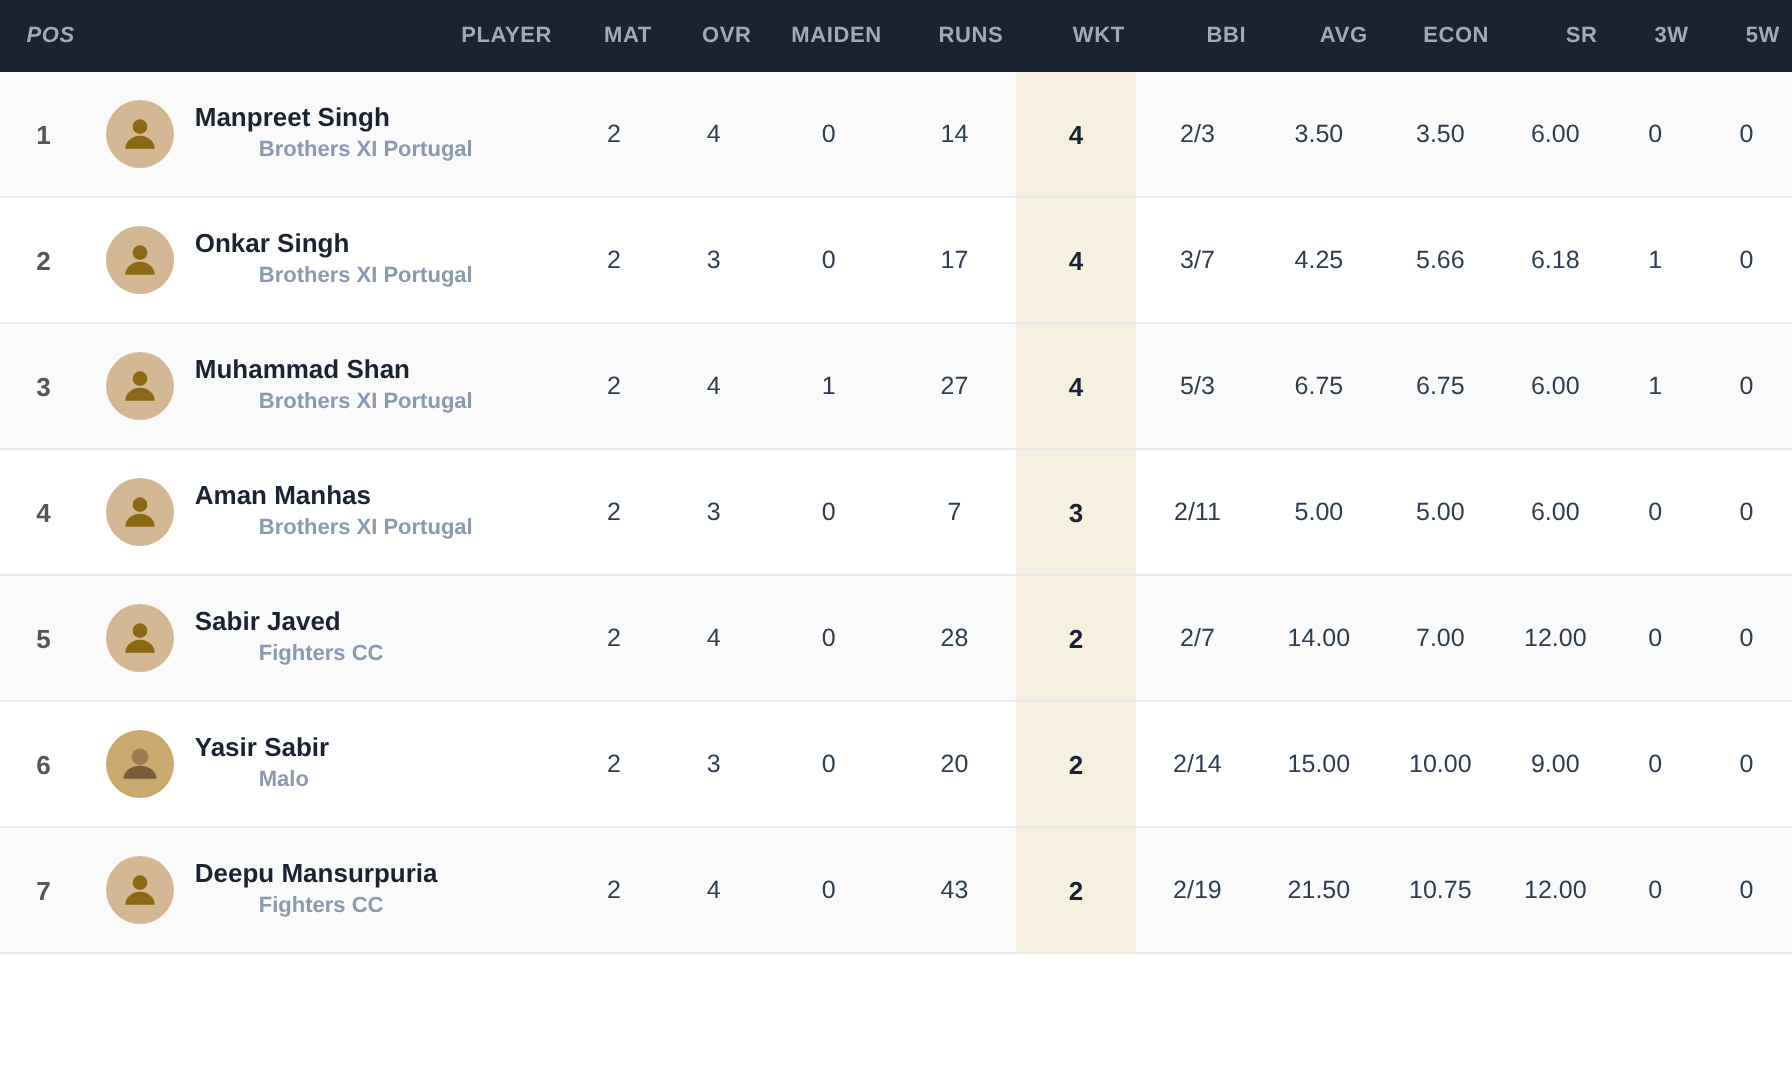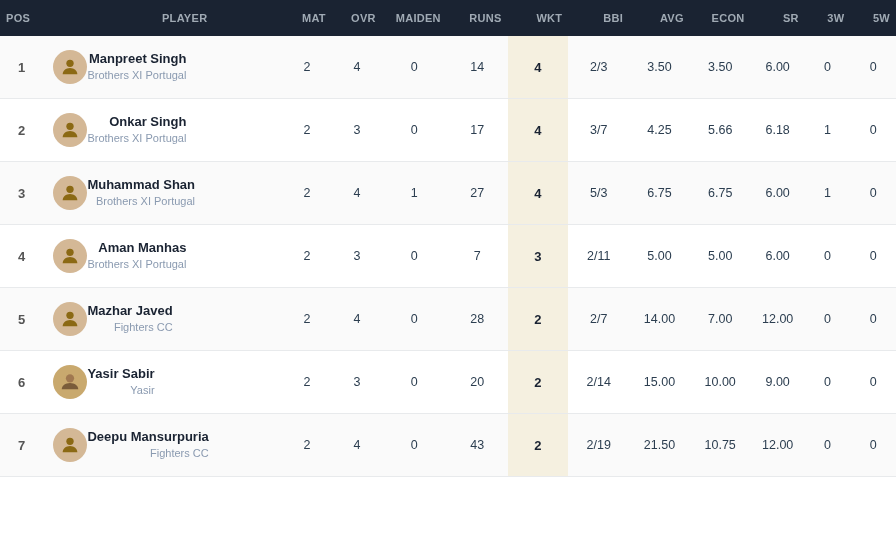--- a/index.html
+++ b/index.html
@@ -24,26 +24,27 @@
     thead th {
       color: #a0aab4;
       font-size: 11px;
       font-weight: 600;
       text-transform: uppercase;
       padding: 12px 6px;
       text-align: right;
       letter-spacing: 0.3px;
     }
     thead th.player-col {
-      text-align: center;
+      text-align: right;
       padding-left: 50px;
     }
     thead th.pos-col {
-      text-align: left;
+      text-align: right;
       width: 40px;
+      font-style: italic;
     }
     tbody tr {
       border-bottom: 1px solid #e8eaec;
       background: #fff;
     }
     tbody tr:nth-child(odd) {
       background: #fafafa;
     }
     tbody td {
       padding: 14px 6px;
@@ -58,21 +59,21 @@
       font-weight: 600;
       width: 40px;
     }
     tbody td.player-cell {
       text-align: left;
       padding-left: 10px;
     }
     .player-cell-inner {
       display: flex;
       align-items: center;
-      text-align: right;
+      gap: 10px;
     }
     .avatar {
       width: 34px;
       height: 34px;
       border-radius: 50%;
       background: #c9a96e;
       display: flex;
       align-items: center;
       justify-content: center;
       overflow: hidden;
@@ -84,22 +85,23 @@
     }
     .player-name {
       font-size: 13px;
       font-weight: 600;
       color: #1a2332;
       line-height: 1.3;
     }
     .player-team {
       font-size: 11px;
       color: #8a9ab0;
-      font-weight: 400;
+      font-weight: 700;
       line-height: 1.3;
+      margin-left: 32px;
     }
     .wkt-col {
       background: #f5f0e0;
       font-weight: 700;
       font-size: 13px;
       color: #1a2332;
     }
   </style>
 </head>
 <body>
@@ -255,21 +257,21 @@
     <td class="pos-cell">5</td>
     <td class="player-cell">
       <div class="player-cell-inner">
         <div class="avatar" style="background:#d4b896">
           <svg viewBox="0 0 24 24" fill="#8B6914" xmlns="http://www.w3.org/2000/svg">
     <circle cx="12" cy="8" r="4" fill="#8B6914"></circle>
     <path d="M4 20c0-4 3.6-7 8-7s8 3 8 7" fill="#8B6914"></path>
   </svg>
         </div>
         <div>
-          <div class="player-name">Mazhar Javed</div>
+          <div class="player-name">Sabir Javed</div>
           <div class="player-team">Fighters CC</div>
         </div>
       </div>
     </td>
     <td>2</td>
     <td>4</td>
     <td>0</td>
     <td>28</td>
     <td class="wkt-col">2</td>
     <td>2/7</td>
@@ -284,21 +286,21 @@
     <td class="player-cell">
       <div class="player-cell-inner">
         <div class="avatar" style="background:#c9a96e">
           <svg viewBox="0 0 24 24" fill="#7a5c3a" xmlns="http://www.w3.org/2000/svg">
     <circle cx="12" cy="8" r="4.5" fill="#a07850"></circle>
     <path d="M3 20c0-4 4-7 9-7s9 3 9 7" fill="#7a5c3a"></path>
   </svg>
         </div>
         <div>
           <div class="player-name">Yasir Sabir</div>
-          <div class="player-team">Yasir</div>
+          <div class="player-team">Malo</div>
         </div>
       </div>
     </td>
     <td>2</td>
     <td>3</td>
     <td>0</td>
     <td>20</td>
     <td class="wkt-col">2</td>
     <td>2/14</td>
     <td>15.00</td>

